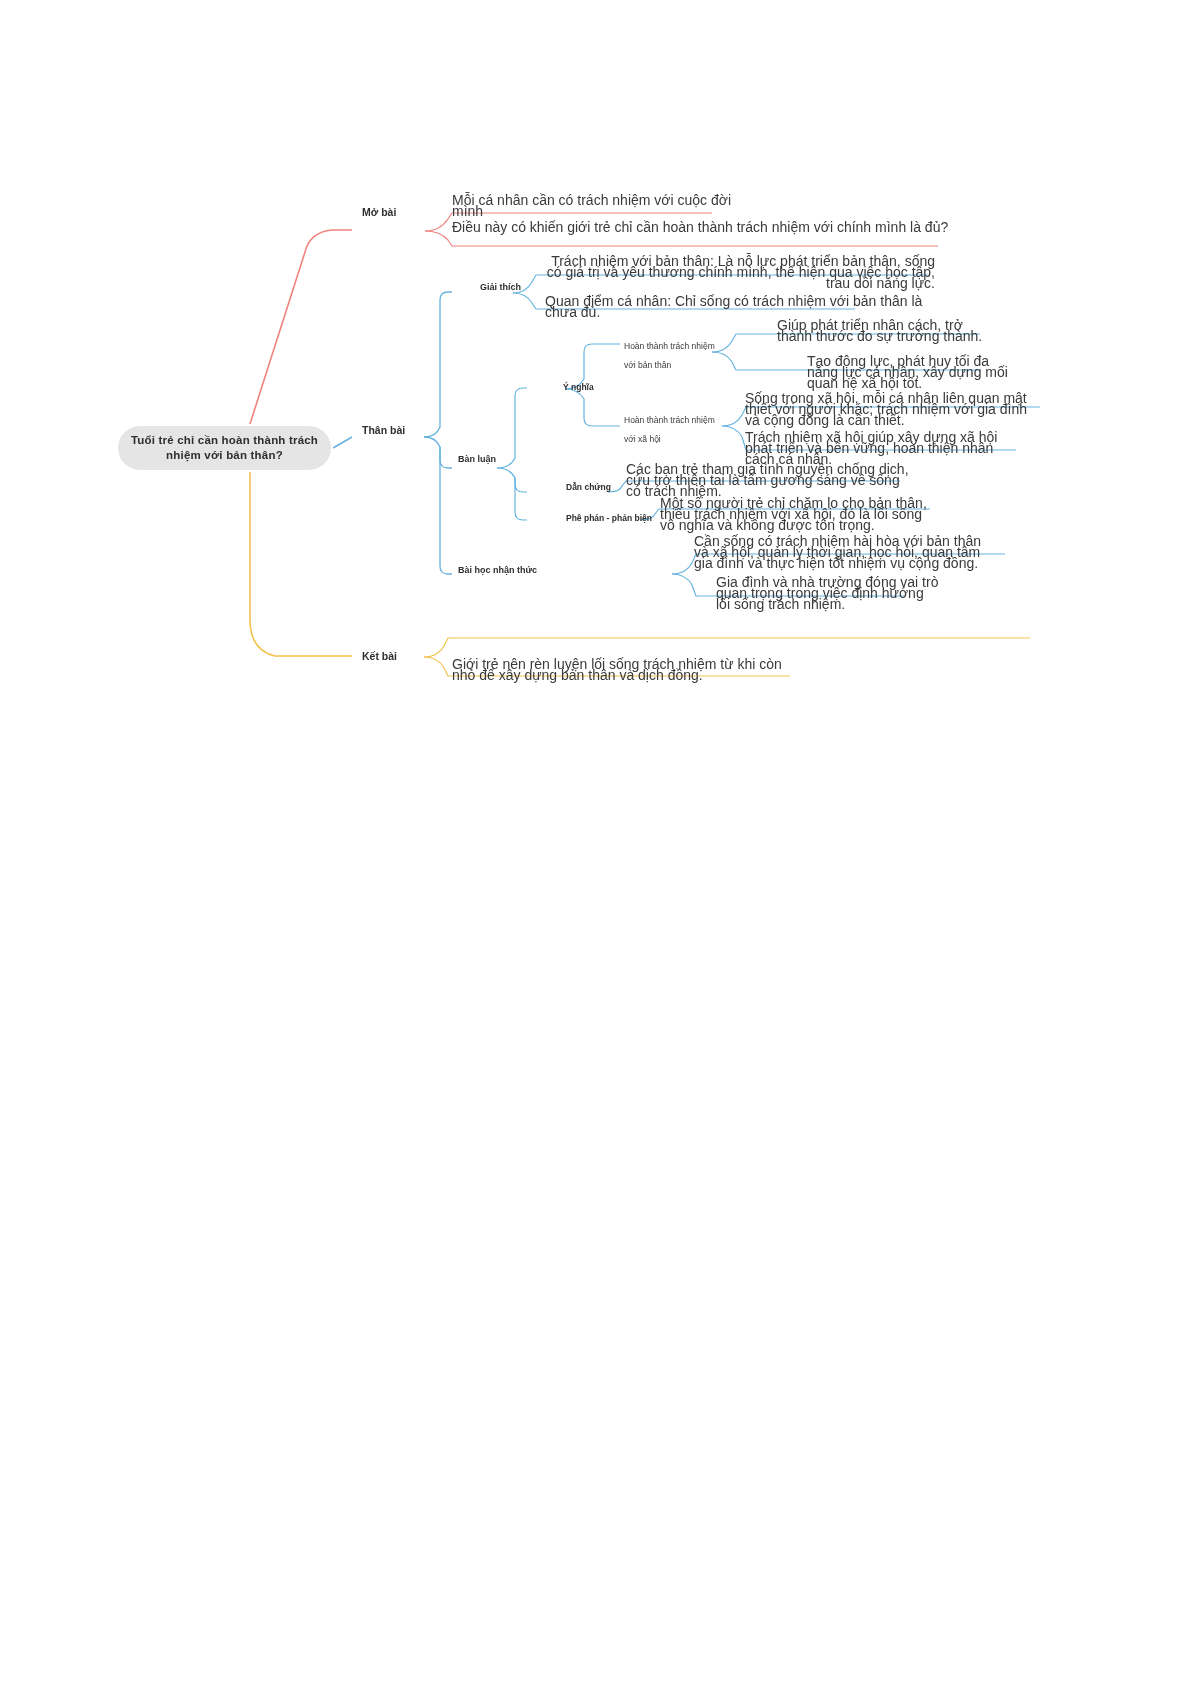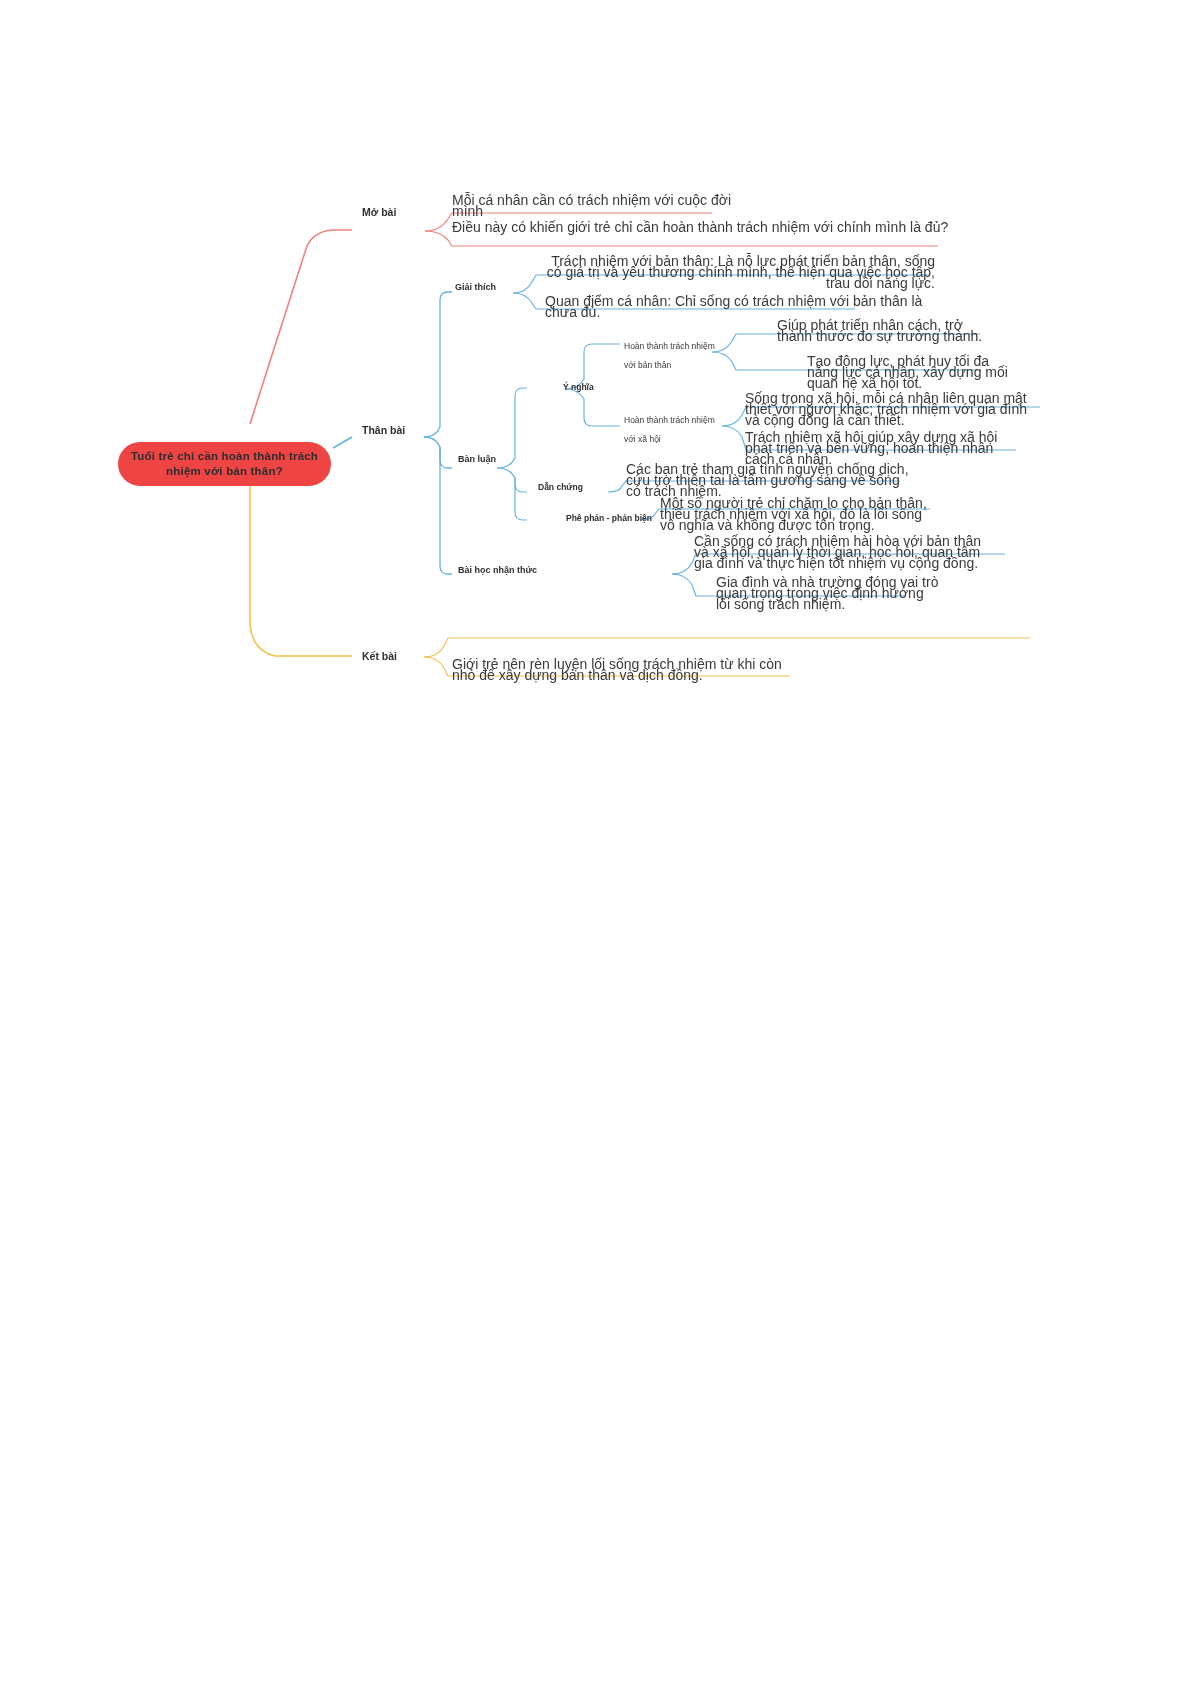--- a/index.html
+++ b/index.html
@@ -27,24 +27,24 @@
     width: 1192px;
     height: 1685px;
   }
   .node {
     position: absolute;
     box-sizing: border-box;
   }
   
   #root-node {
     left: 118px;
-    top: 442px;
+    top: 426px;
     width: 213px;
     height: 44px;
-    background: #ef4444;
+    background: #e5e5e5;
     border-radius: 22px;
     display: flex;
     align-items: center;
     justify-content: center;
     text-align: center;
   }
   #root-node .root-text {
     font-size: 11.5px;
     font-weight: bold;
     color: #2e2e2e;
@@ -138,21 +138,21 @@
   </div>
 
   <div class="node l1-label" style="left:362px; top:206px;">Mở bài</div>
 
   <div class="node leaf-text" style="left:452px; top:195px; width:280px;">Mỗi cá nhân cần có trách nhiệm với cuộc đời mình</div>
 
   <div class="node leaf-text" style="left:452px; top:222px; width:500px;">Điều này có khiến giới trẻ chỉ cần hoàn thành trách nhiệm với chính mình là đủ?</div>
 
   <div class="node l1-label" style="left:362px; top:424px;">Thân bài</div>
 
-  <div class="node l2-label" style="left:455px; top:282px;text-align:center;">Giải thích</div>
+  <div class="node l2-label" style="left:480px; top:282px;text-align:center;">Giải thích</div>
 
   <div class="node leaf-text" style="left:545px; top:256px; width:390px;text-align:right;">Trách nhiệm với bản thân: Là nỗ lực phát triển bản thân, sống có giá trị và yêu thương chính mình, thể hiện qua việc học tập, trau dồi năng lực.</div>
 
   <div class="node leaf-text" style="left:545px; top:296px; width:400px;">Quan điểm cá nhân: Chỉ sống có trách nhiệm với bản thân là chưa đủ.</div>
 
   <div class="node l2-label" style="left:458px; top:454px;">Bàn luận</div>
 
   <div class="node l3-label" style="left:531px; top:382px;">Ý nghĩa</div>
 
   <div class="node sub-label" style="left:624px; top:337px; width:100px;">Hoàn thành trách nhiệm với bản thân</div>
@@ -160,21 +160,21 @@
   <div class="node leaf-text" style="left:777px; top:320px; width:210px;">Giúp phát triển nhân cách, trở thành thước đo sự trưởng thành.</div>
 
   <div class="node leaf-text" style="left:777px; top:356px; width:215px;margin-left:30px;">Tạo động lực, phát huy tối đa năng lực cá nhân, xây dựng mối quan hệ xã hội tốt.</div>
 
   <div class="node sub-label" style="left:624px; top:411px; width:95px;">Hoàn thành trách nhiệm với xã hội</div>
 
   <div class="node leaf-text" style="left:745px; top:393px; width:288px;">Sống trong xã hội, mỗi cá nhân liên quan mật thiết với người khác; trách nhiệm với gia đình và cộng đồng là cần thiết.</div>
 
   <div class="node leaf-text" style="left:745px; top:432px; width:275px;">Trách nhiệm xã hội giúp xây dựng xã hội phát triển và bền vững, hoàn thiện nhân cách cá nhân.</div>
 
-  <div class="node l3-label" style="left:506px; top:482px;">Dẫn chứng</div>
+  <div class="node l3-label" style="left:534px; top:482px;">Dẫn chứng</div>
 
   <div class="node leaf-text" style="left:626px; top:464px; width:290px;">Các bạn trẻ tham gia tình nguyện chống dịch, cứu trợ thiên tai là tấm gương sáng về sống có trách nhiệm.</div>
 
   <div class="node l3-label" style="left:534px; top:513px;">Phê phán - phản biện</div>
 
   <div class="node leaf-text" style="left:660px; top:498px; width:280px;">Một số người trẻ chỉ chăm lo cho bản thân, thiếu trách nhiệm với xã hội, đó là lối sống vô nghĩa và không được tôn trọng.</div>
 
   <div class="node l2-label" style="left:458px; top:565px;">Bài học nhận thức</div>
 
   <div class="node leaf-text" style="left:694px; top:536px; width:300px;">Cần sống có trách nhiệm hài hòa với bản thân và xã hội, quản lý thời gian, học hỏi, quan tâm gia đình và thực hiện tốt nhiệm vụ cộng đồng.</div>

